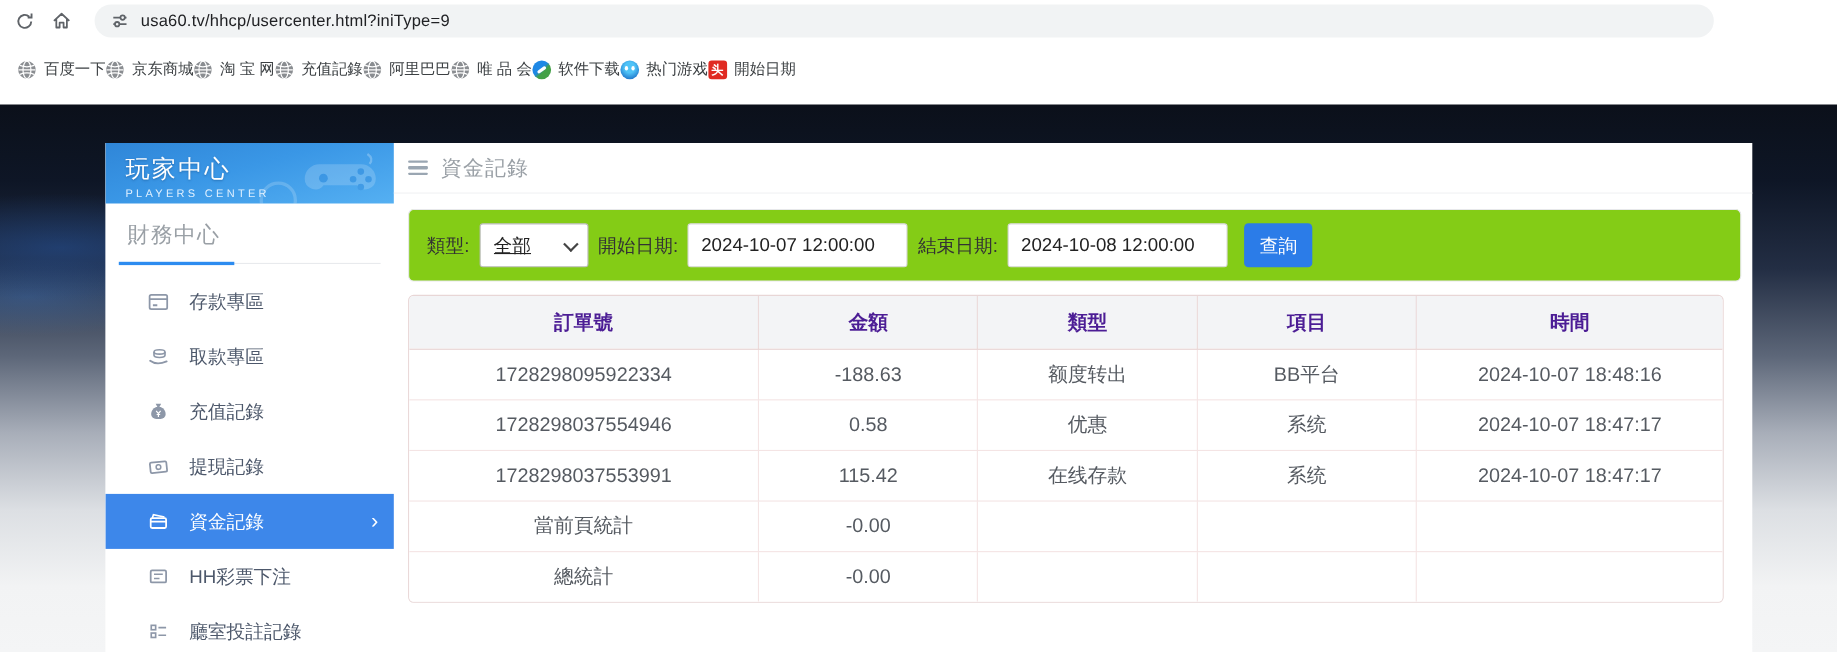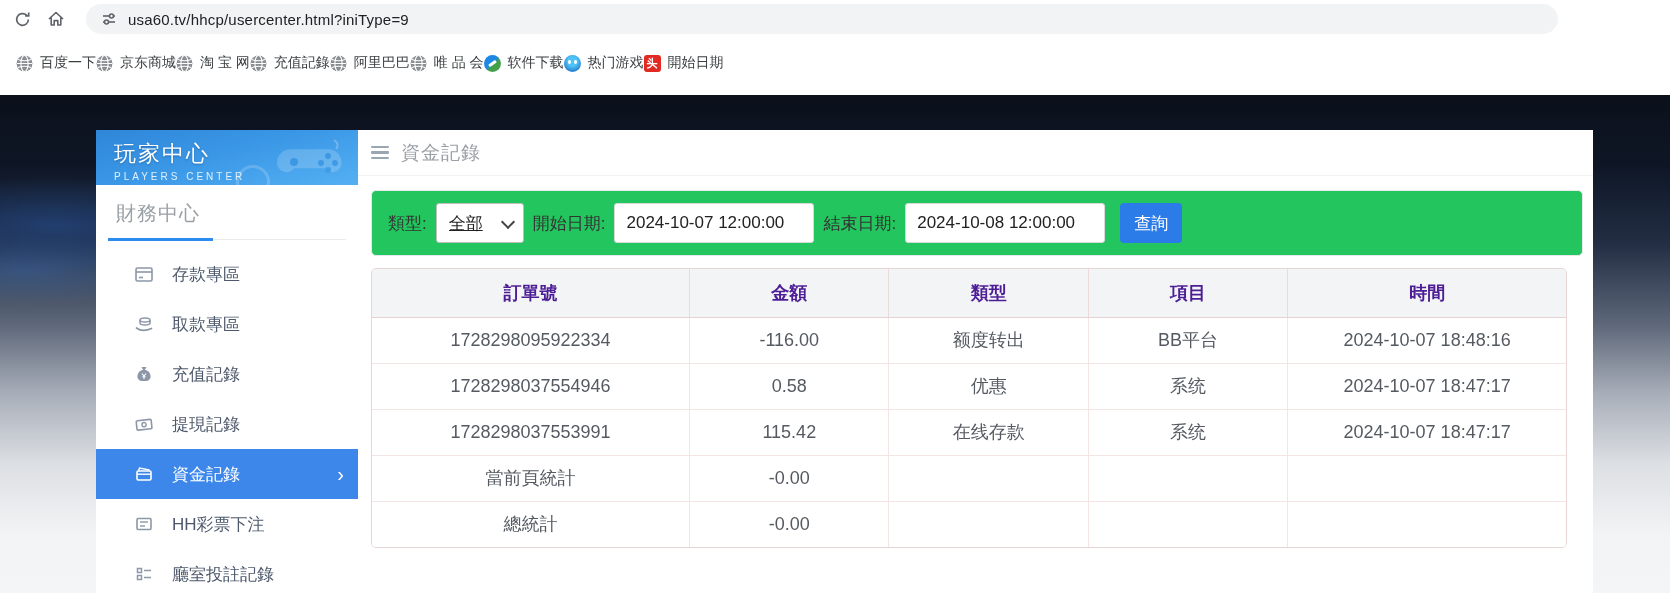--- a/index.html
+++ b/index.html
@@ -52,25 +52,25 @@
   .mi.active .ic { color:#fff; }
   .mi .chev { position:absolute; right:14px; font-size:20px; color:#fff; line-height:1; }
 
   
   .main { position:absolute; left:262px; top:0; right:0; height:100%; }
   .main-head { height:46px; display:flex; align-items:center; gap:12px; padding-left:13px; border-bottom:1px solid #f1f2f3; }
   .burger { width:18px; display:flex; flex-direction:column; gap:3px; cursor:pointer; }
   .burger span { height:2.5px; background:#9aa6b2; border-radius:1px; }
   .main-title { color:#9aa0a6; font-size:19px; letter-spacing:1px; }
 
-  .filterbar { margin:14px 10px 0 13px; height:66px; background:#22c55e; border:1px solid #e7e8ea; border-radius:5px;
+  .filterbar { margin:14px 10px 0 13px; height:66px; background:#84cc16; border:1px solid #e7e8ea; border-radius:5px;
     display:flex; align-items:center; padding:0 16px; gap:9px; }
   .flabel { font-size:17px; color:#333; white-space:nowrap; }
   .selwrap { position:relative; }
-  .selwrap select { appearance:none; -webkit-appearance:none; width:88px; height:40px; border:1px solid #bdbdbd; border-radius:3px;
+  .selwrap select { appearance:none; -webkit-appearance:none; width:99px; height:40px; border:1px solid #bdbdbd; border-radius:3px;
     background:#fff; font-size:17px; color:#222; padding:0 26px 0 12px; font-family:"Liberation Sans",sans-serif;text-decoration:underline; }
   .selwrap::after { content:""; position:absolute; right:11px; top:14px; width:8px; height:8px; border-right:2px solid #444; border-bottom:2px solid #444; transform:rotate(45deg); pointer-events:none; }
   .finput { width:200px; height:40px; border:1px solid #d9d9d9; border-radius:3px; font-size:17px; color:#222; padding:0 11px; font-family:"Liberation Sans",sans-serif; }
   .btn-search { margin-left:6px; width:62px; height:40px; background:#2b7ce8; color:#fff; border:none; border-radius:4px; font-size:17px; cursor:pointer; font-family:"Liberation Sans",sans-serif; }
 
   .tablewrap { margin:12px 26px 0 13px; border:1px solid #e8d6d6; border-radius:5px; overflow:hidden; background:#fff; }
   table { width:100%; border-collapse:collapse; table-layout:fixed; }
   col.c0{width:26.6%} col.c1{width:16.7%} col.c2{width:16.7%} col.c3{width:16.7%} col.c4{width:23.3%}
   thead th { height:48px; background:#f3f4f6; color:#4c1d95; font-size:18px; font-weight:bold; text-align:center;
     border-right:1px solid #ecdada; border-bottom:1px solid #e6d2d2; }
@@ -299,21 +299,21 @@
               <th>訂單號</th>
               <th>金額</th>
               <th>類型</th>
               <th>項目</th>
               <th>時間</th>
             </tr>
           </thead>
           <tbody>
             <tr>
               <td>1728298095922334</td>
-              <td>-116.00</td>
+              <td>-188.63</td>
               <td>额度转出</td>
               <td>BB平台</td>
               <td>2024-10-07 18:48:16</td>
             </tr>
             <tr>
               <td>1728298037554946</td>
               <td>0.58</td>
               <td>优惠</td>
               <td>系统</td>
               <td>2024-10-07 18:47:17</td>

